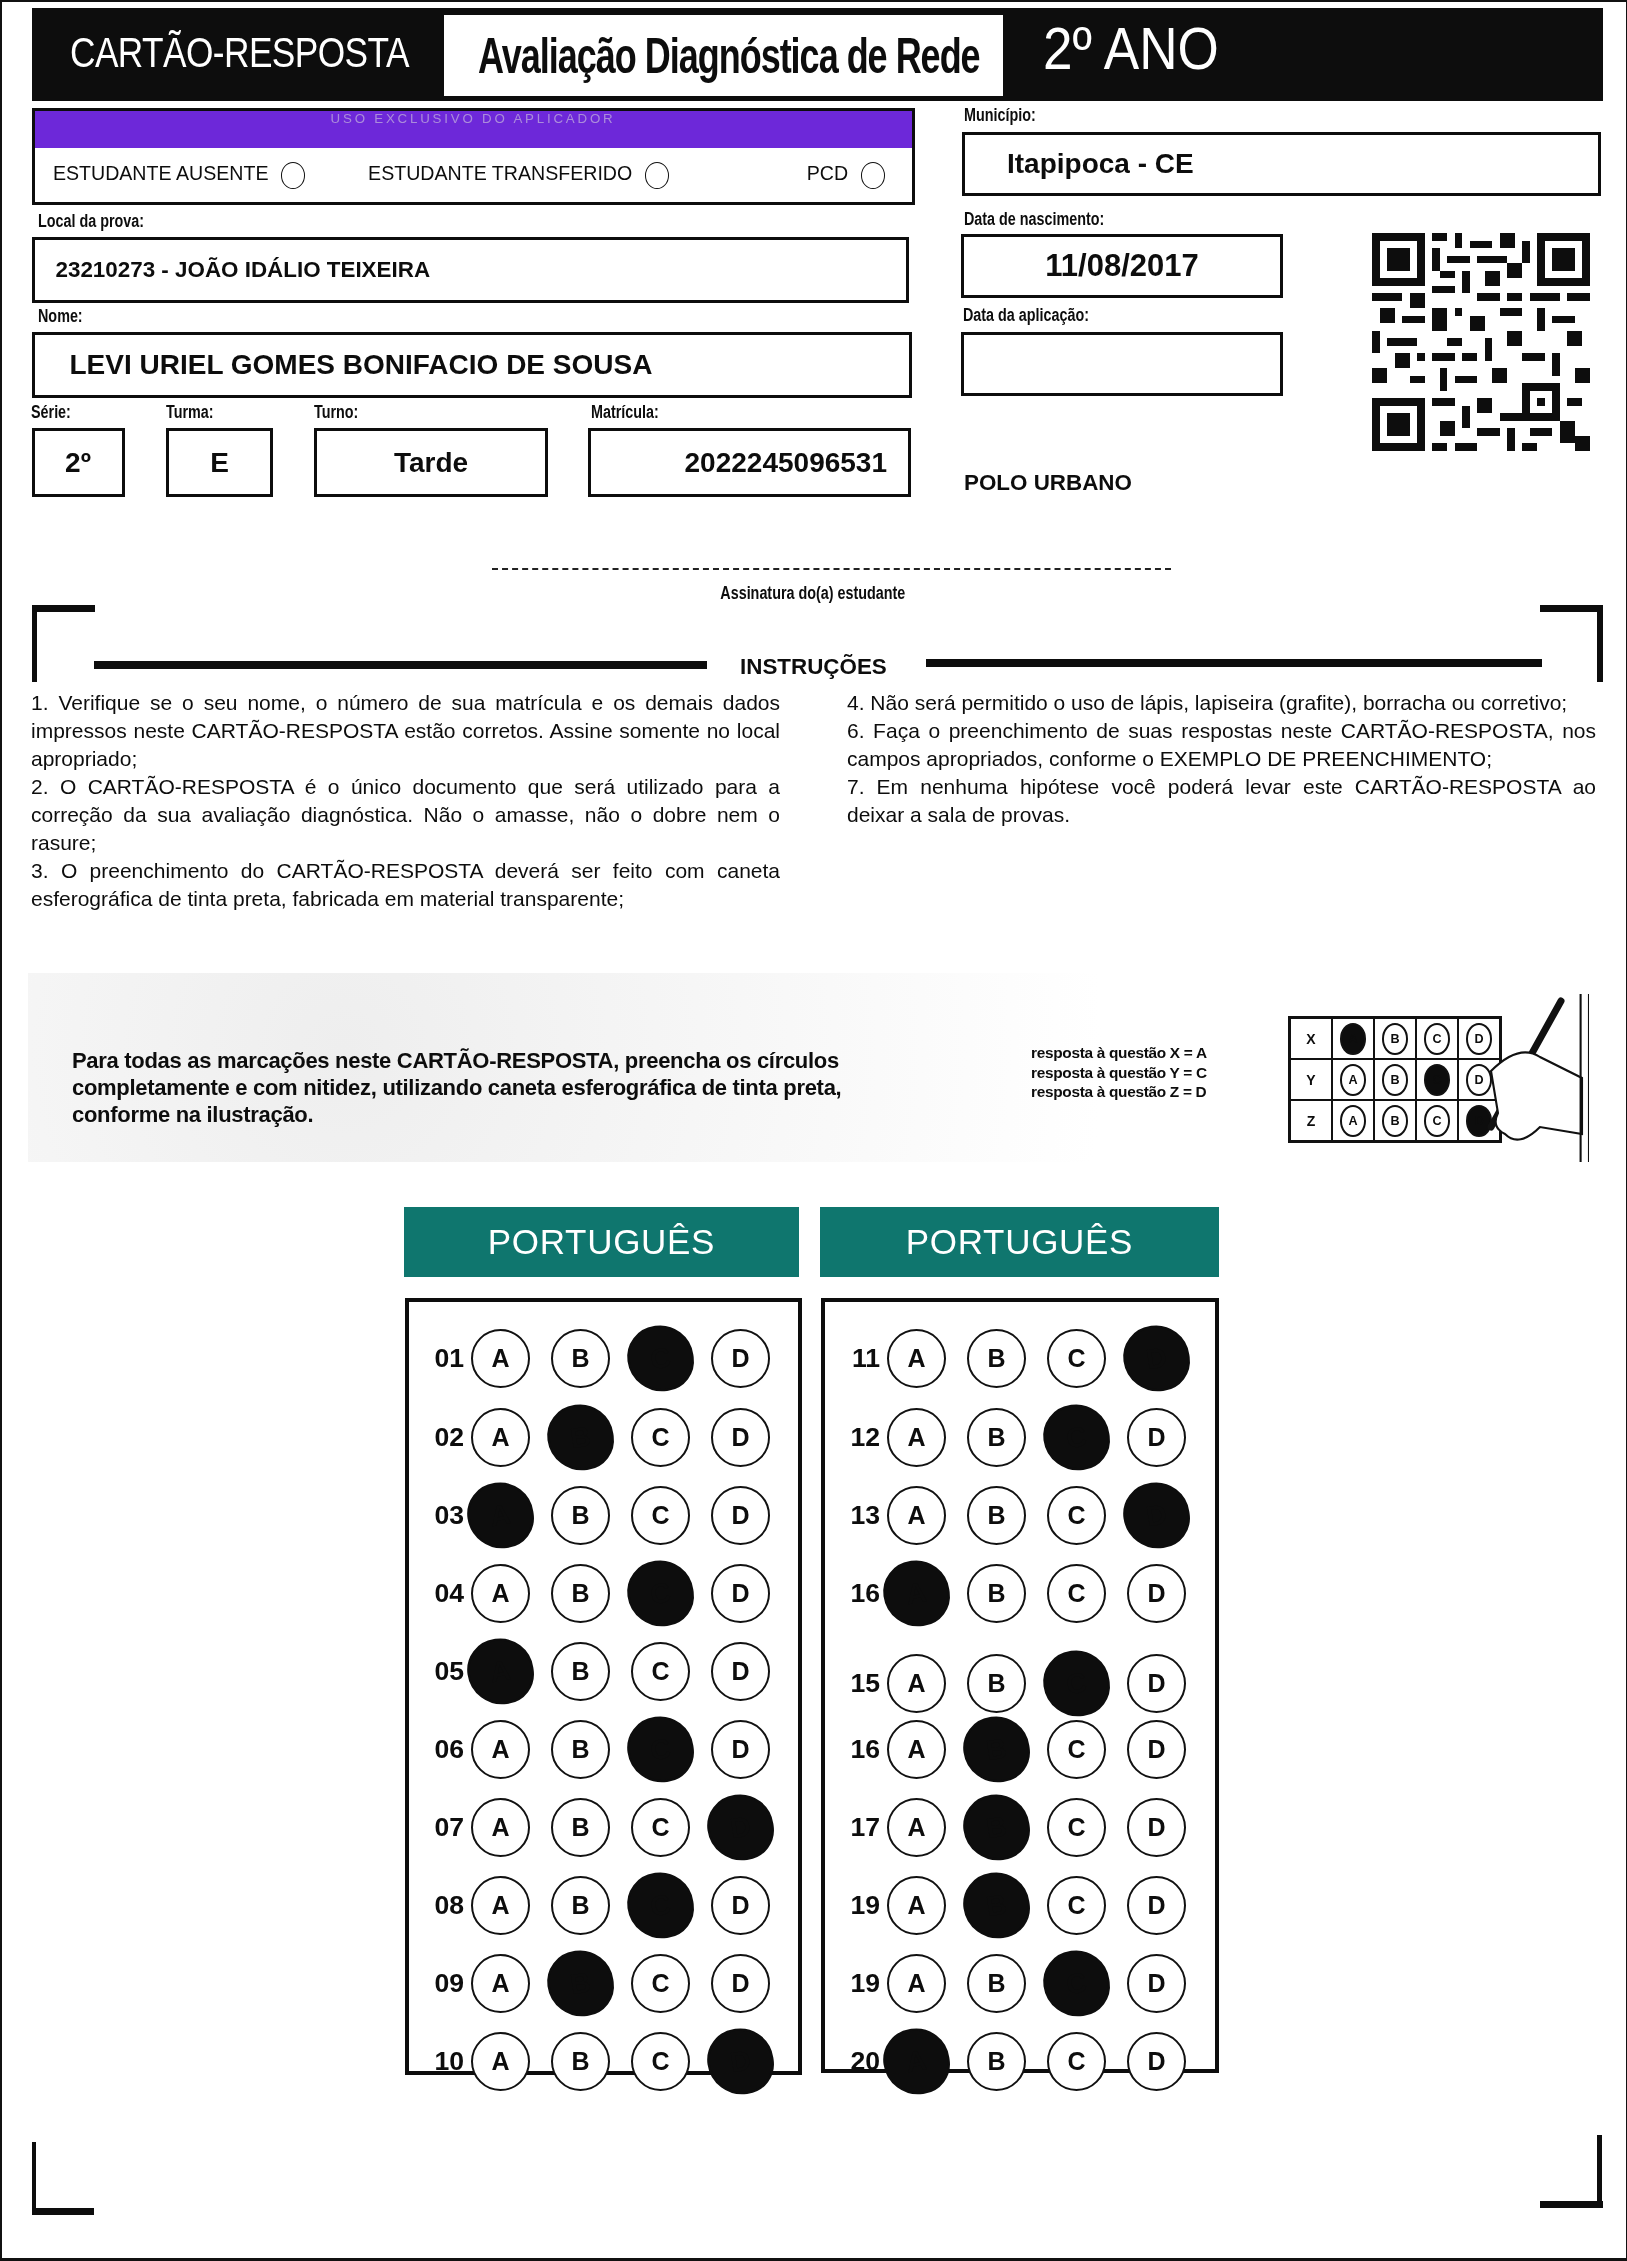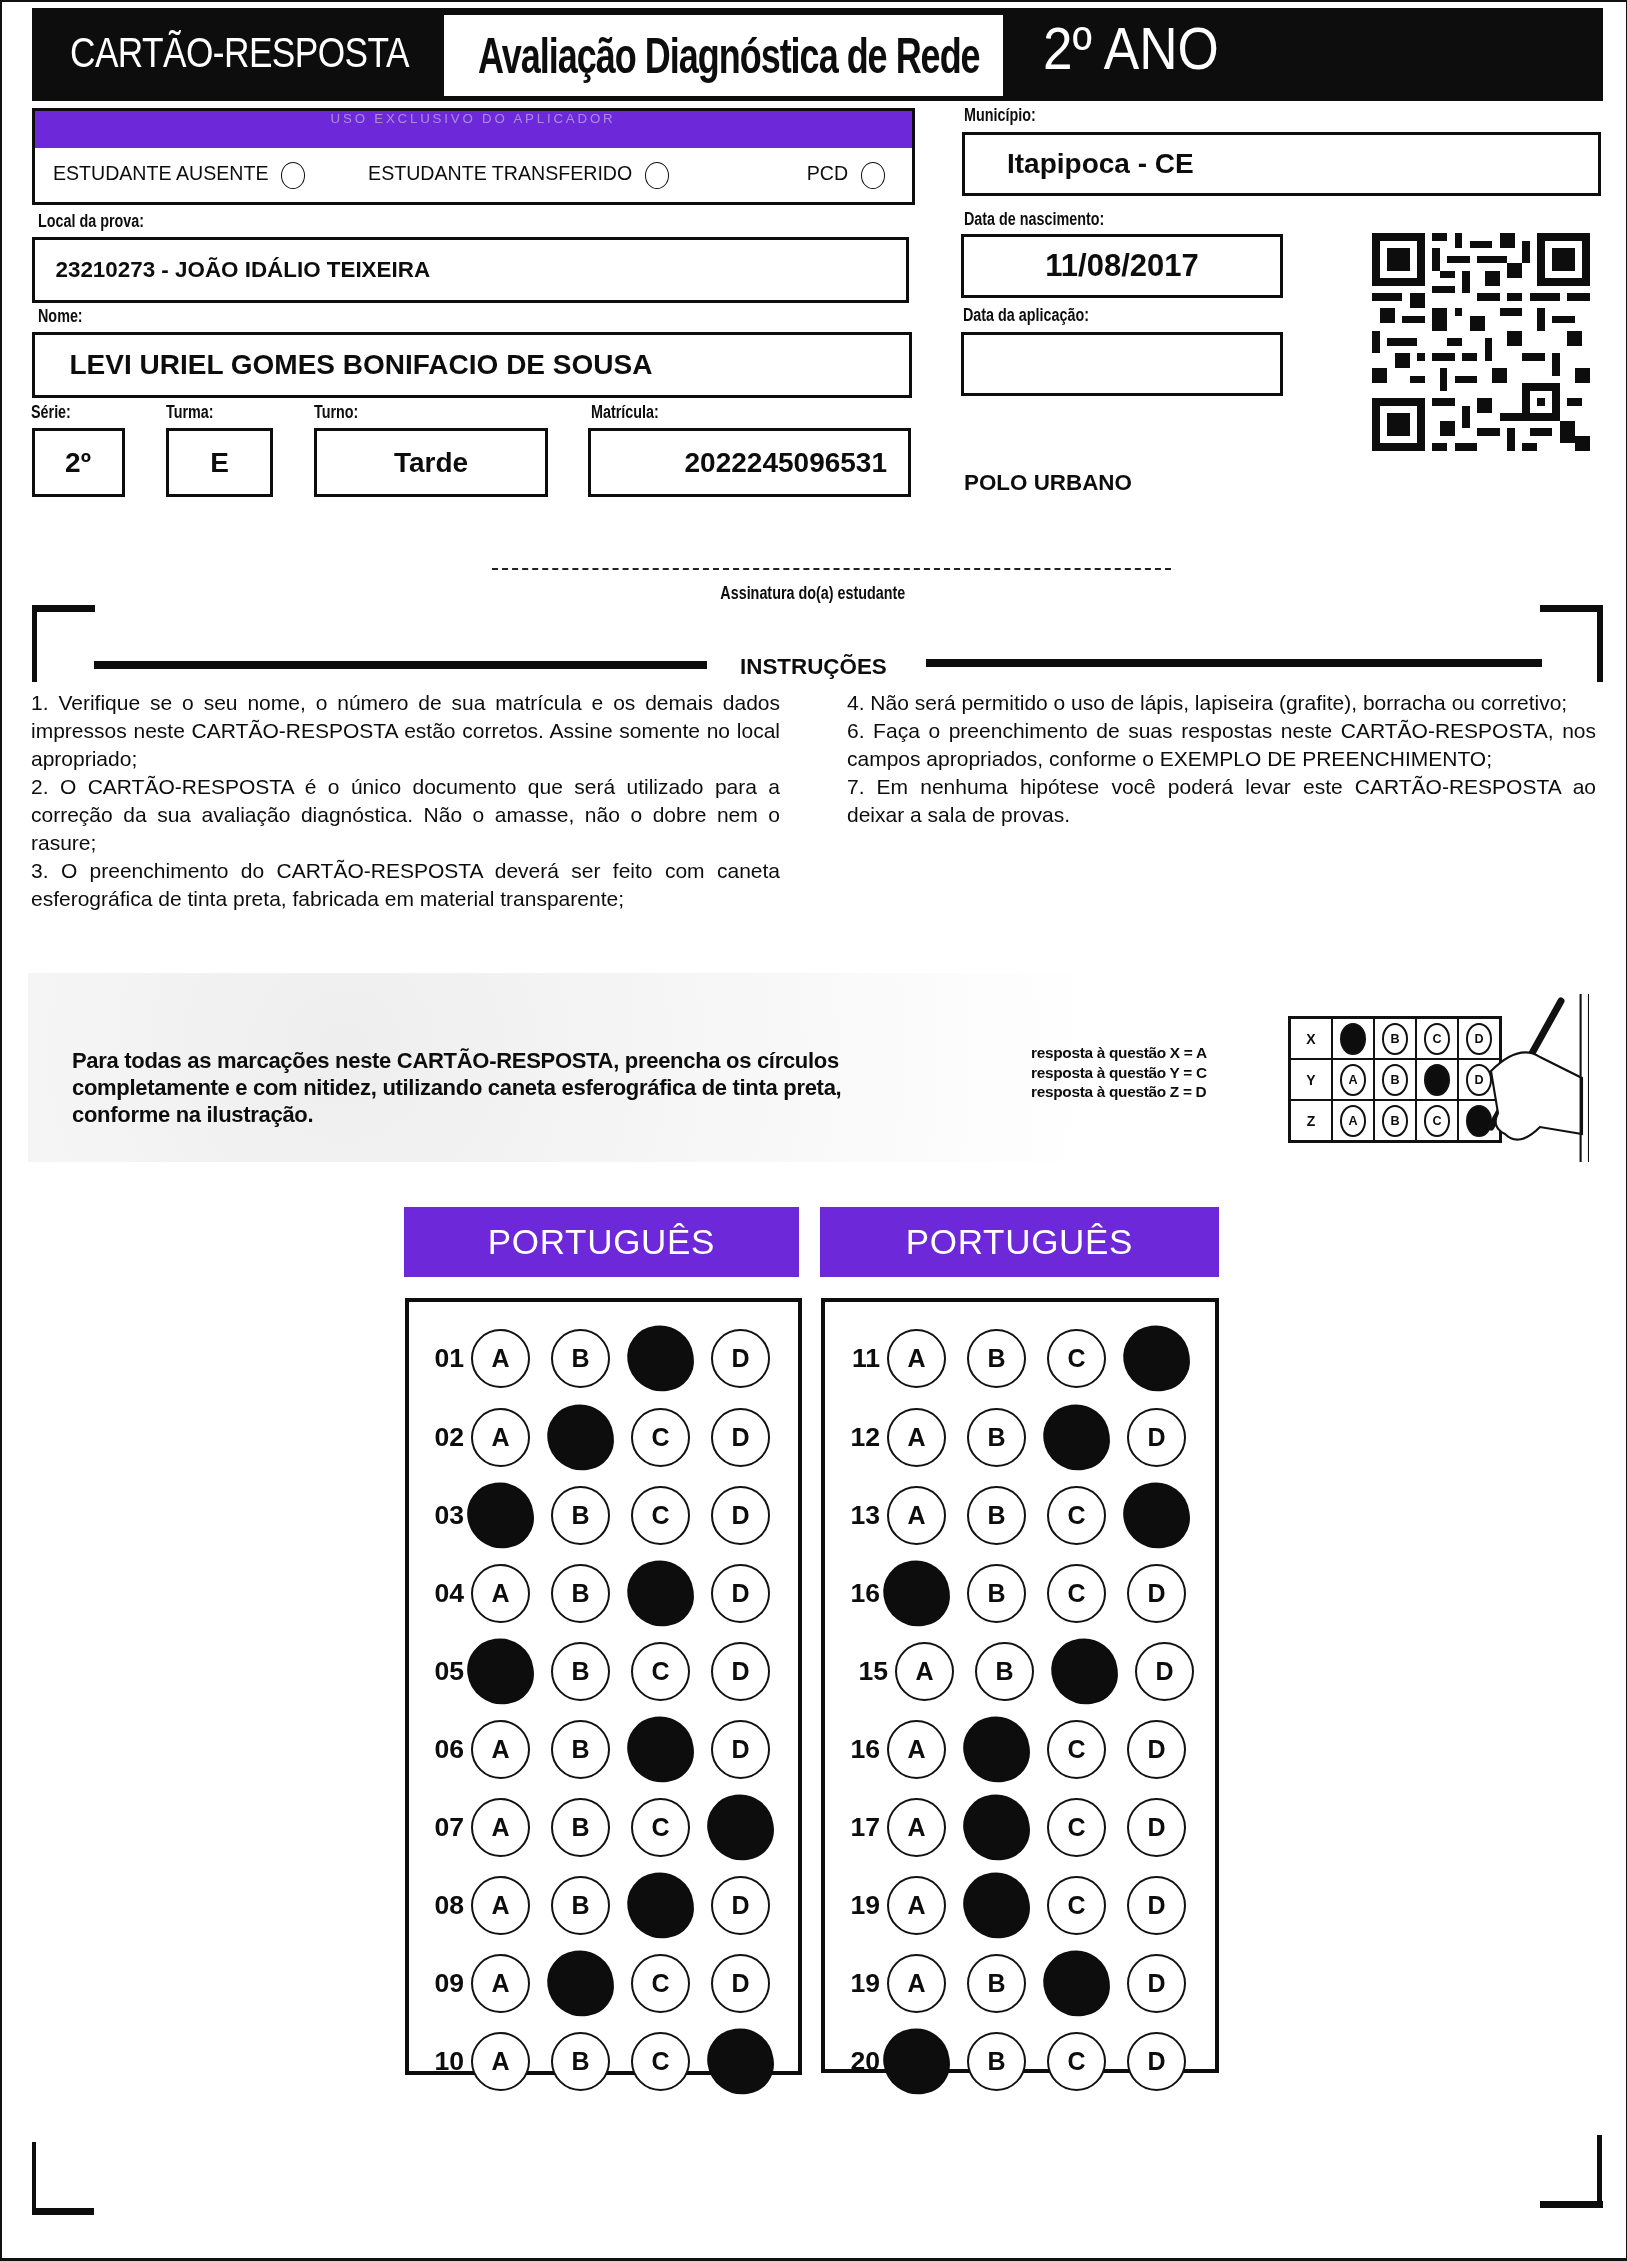--- a/index.html
+++ b/index.html
@@ -44,21 +44,21 @@
   
   .example-band { background: radial-gradient(circle at 20% 40%, #eee 0, #fff 60%), #fff; }
   .example-text { font-size: 22px; font-weight: bold; line-height: 27px; letter-spacing: -0.3px; margin-top: 22px; }
   .example-legend { font-size: 15.4px; font-weight: bold; line-height: 19.6px; letter-spacing: -0.3px; }
   .ex-grid { border: 2.8px solid #111; display: grid; grid-template-columns: 42px 42px 42px 42px 42px; grid-template-rows: 41px 41px 41px; background: #fff; }
   .ex-cell { border: 1.4px solid #111; display: flex; align-items: center; justify-content: center; font-size: 14px; font-weight: bold; }
   .ex-bubble { width: 26.6px; height: 32px; border: 2.1px solid #111; border-radius: 50%; display: flex; align-items: center; justify-content: center; font-size: 12.6px; font-weight: bold; }
   .ex-bubble.filled { background: #0d0d0d; color: #0d0d0d; }
 
   
-  .sec-head { background: #6d28d9; display: flex; align-items: center; justify-content: center; }
+  .sec-head { background: #0f766e; display: flex; align-items: center; justify-content: center; }
   .sec-head span { color: #fff; font-size: 35px; letter-spacing: 0.7px; }
   .panel { border: 4.2px solid #0d0d0d; background: #fff; }
   .q-row { position: absolute; left: 0; height: 78px; display: flex; align-items: center; }
   .q-num { width: 62px; text-align: right; padding-right: 7px; font-size: 26.6px; font-weight: bold; }
   .bubble { width: 59px; height: 59px; border: 2.8px solid #111; border-radius: 50%; display: flex; align-items: center; justify-content: center; font-size: 25px; font-weight: bold; margin-right: 21px; background: #fff; }
   .bubble.filled { background: #0d0d0d; color: #0d0d0d; border-color: #0d0d0d; transform: scale(1.12) rotate(-8deg); border-radius: 48% 52% 46% 54%; }
 </style>
 </head>
 <body>
 
@@ -393,21 +393,21 @@
       <div class="bubble">C</div>
       <div class="bubble filled">D</div>
     </div>
     <div class="q-row" style="top: 252px;">
       <div class="q-num">16</div>
       <div class="bubble filled">A</div>
       <div class="bubble">B</div>
       <div class="bubble">C</div>
       <div class="bubble">D</div>
     </div>
-    <div class="q-row" style="top: 330px; padding-left: 8px;">
+    <div class="q-row" style="top: 342px;">
       <div class="q-num">15</div>
       <div class="bubble">A</div>
       <div class="bubble">B</div>
       <div class="bubble filled">C</div>
       <div class="bubble">D</div>
     </div>
     <div class="q-row" style="top: 408px;">
       <div class="q-num">16</div>
       <div class="bubble">A</div>
       <div class="bubble filled">B</div>

